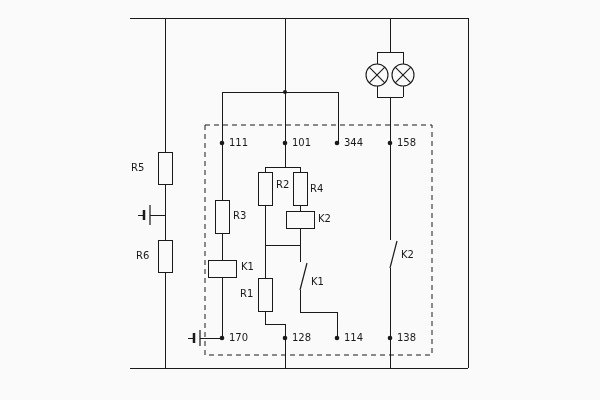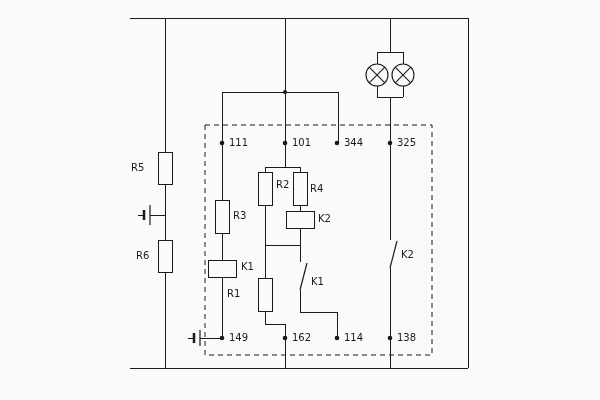--- a/index.html
+++ b/index.html
@@ -101,28 +101,28 @@
       <circle cx="390" cy="338" r="2.3"></circle>
     </g>
   </svg>
 
   <span class="lbl" style="left:131px;top:161px">R5</span>
   <span class="lbl" style="left:136px;top:249px">R6</span>
 
   <span class="lbl" style="left:229px;top:136px">111</span>
   <span class="lbl" style="left:292px;top:136px">101</span>
   <span class="lbl" style="left:344px;top:136px">344</span>
-  <span class="lbl" style="left:397px;top:136px">325</span>
+  <span class="lbl" style="left:397px;top:136px">158</span>
 
-  <span class="lbl" style="left:229px;top:331px">149</span>
-  <span class="lbl" style="left:292px;top:331px">162</span>
+  <span class="lbl" style="left:229px;top:331px">170</span>
+  <span class="lbl" style="left:292px;top:331px">128</span>
   <span class="lbl" style="left:344px;top:331px">114</span>
   <span class="lbl" style="left:397px;top:331px">138</span>
 
   <span class="lbl" style="left:276px;top:178px">R2</span>
   <span class="lbl" style="left:310px;top:182px">R4</span>
   <span class="lbl" style="left:318px;top:212px">K2</span>
   <span class="lbl" style="left:233px;top:209px">R3</span>
   <span class="lbl" style="left:241px;top:260px">K1</span>
-  <span class="lbl" style="left:227px;top:287px">R1</span>
+  <span class="lbl" style="left:240px;top:287px">R1</span>
   <span class="lbl" style="left:311px;top:275px">K1</span>
   <span class="lbl" style="left:401px;top:248px">K2</span>
 </div>
 
 </body></html>

